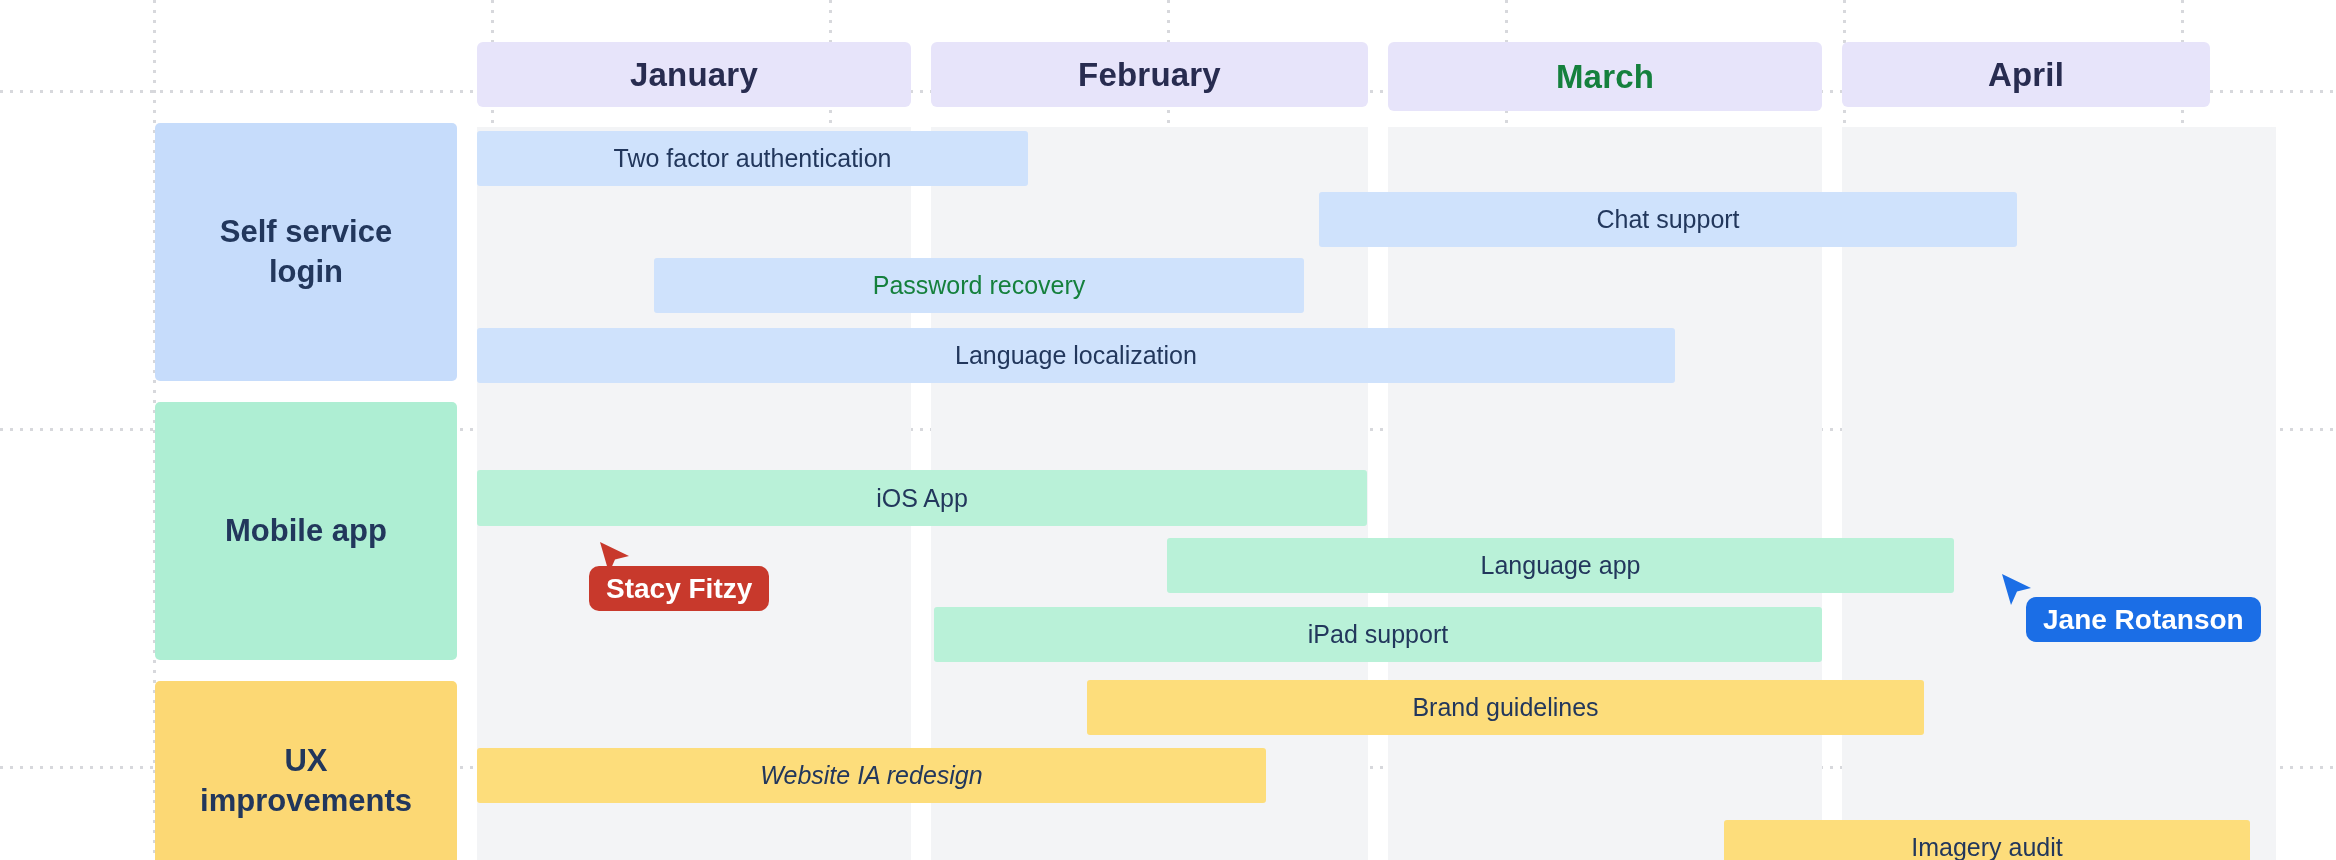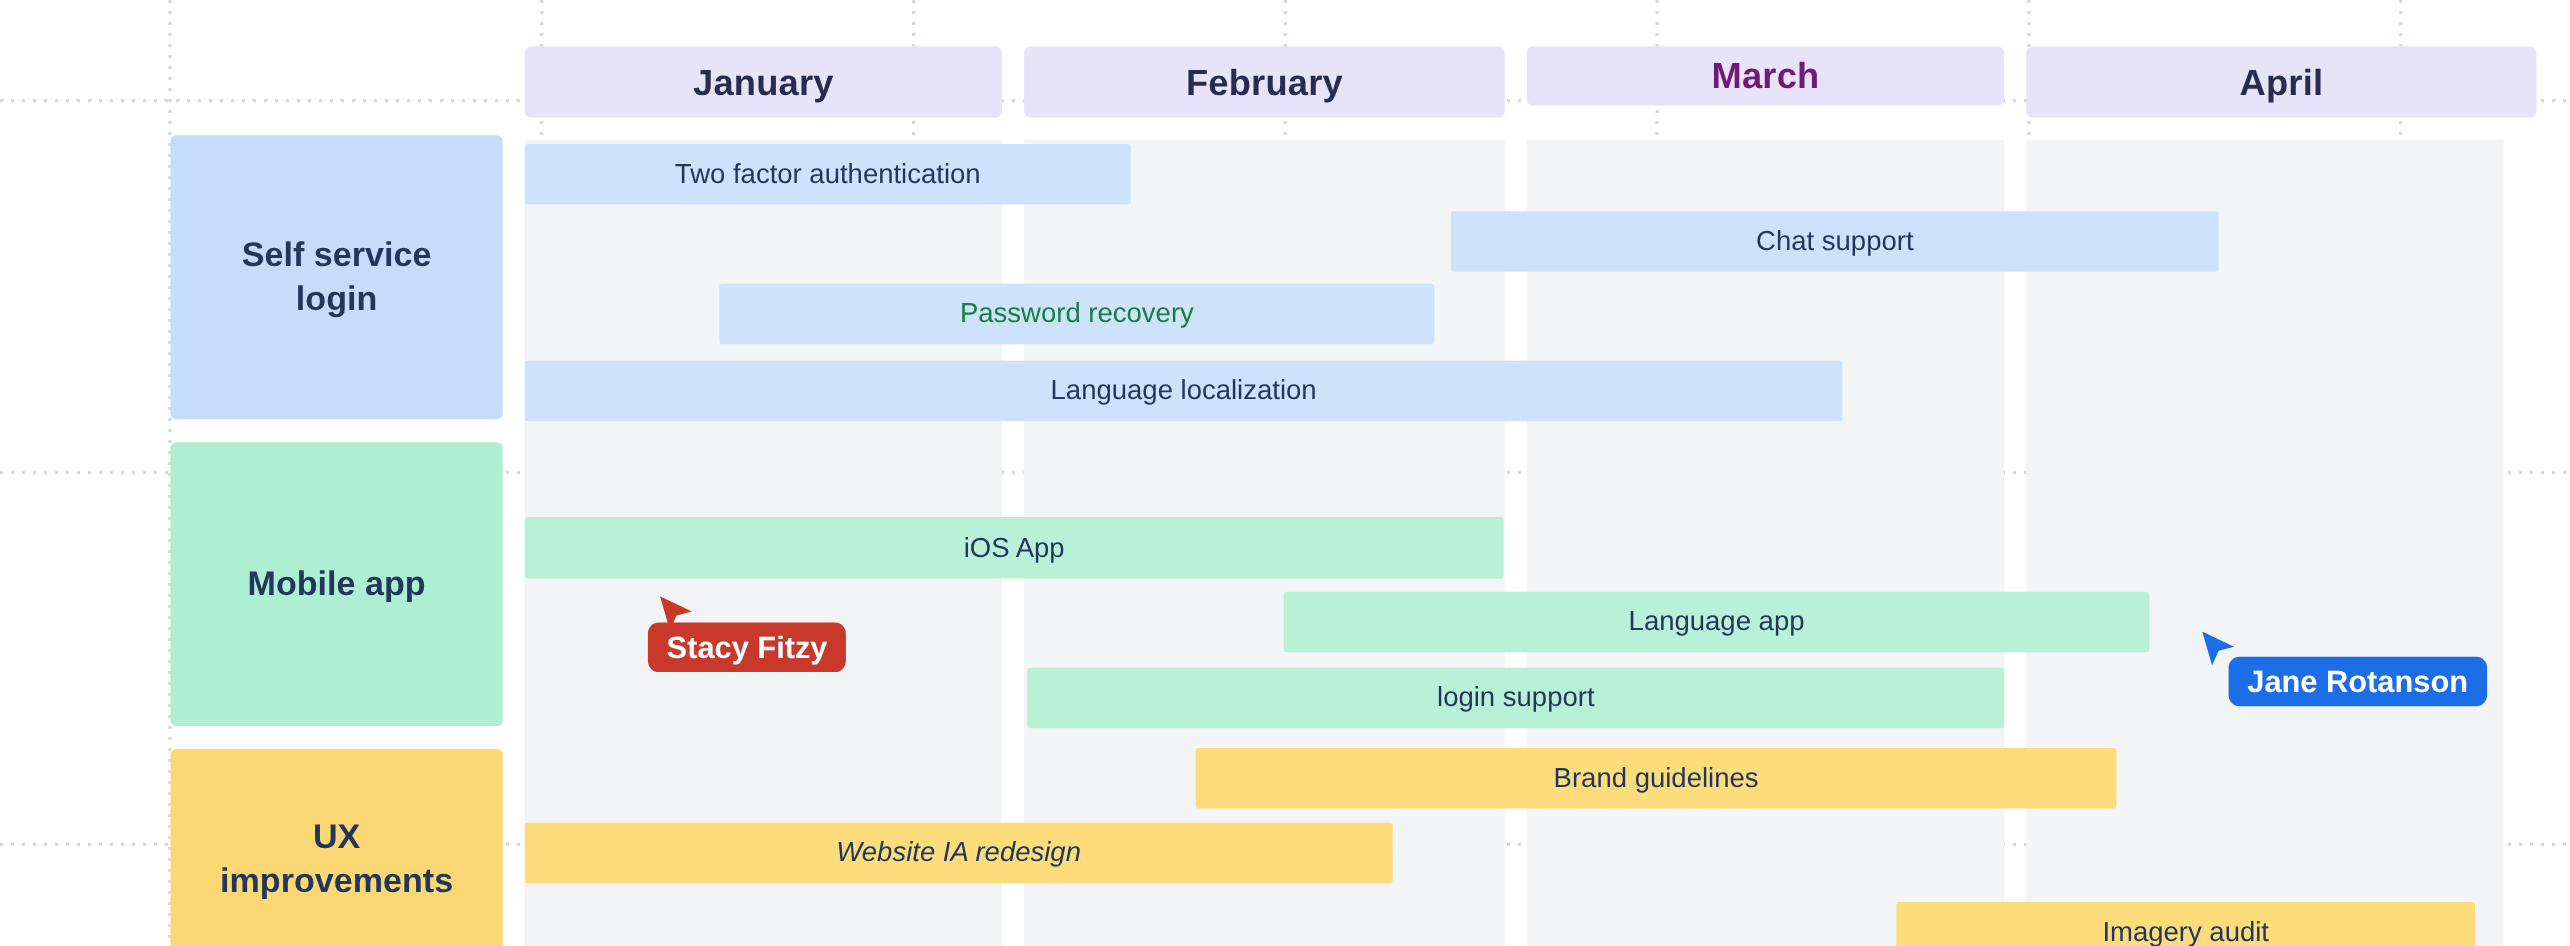--- a/index.html
+++ b/index.html
@@ -56,36 +56,36 @@
     </div>
   <div class="layer">
       <div class="band" style="left: 477px; width: 434px; top: 127px; height: 733px; background: rgb(243, 244, 246);"></div>
       <div class="band" style="left: 931px; width: 437px; top: 127px; height: 733px; background: rgb(243, 244, 246);"></div>
       <div class="band" style="left: 1388px; width: 434px; top: 127px; height: 733px; background: rgb(243, 244, 246);"></div>
       <div class="band" style="left: 1842px; width: 434px; top: 127px; height: 733px; background: rgb(243, 244, 246);"></div>
     </div>
   <div class="layer">
       <div class="month-header" style="left: 477px; width: 434px; top: 42px; height: 65px; background: rgb(231, 228, 250); color: rgb(40, 44, 80);">January</div>
       <div class="month-header" style="left: 931px; width: 437px; top: 42px; height: 65px; background: rgb(231, 228, 250); color: rgb(40, 44, 80);">February</div>
-      <div class="month-header" style="left: 1388px; width: 434px; top: 42px; height: 54px; background: rgb(231, 228, 250); color: #701a75;">March</div>
-      <div class="month-header" style="left: 1842px; width: 464px; top: 42px; height: 65px; background: rgb(231, 228, 250); color: rgb(40, 44, 80);">April</div>
+      <div class="month-header" style="left: 1388px; width: 434px; top: 42px; height: 69px; background: rgb(231, 228, 250); color: #15803d;">March</div>
+      <div class="month-header" style="left: 1842px; width: 368px; top: 42px; height: 65px; background: rgb(231, 228, 250); color: rgb(40, 44, 80);">April</div>
     </div>
   <div class="layer">
       <div class="group-label" style="left: 155px; width: 302px; top: 123px; height: 258px; background: rgb(198, 220, 251); color: rgb(34, 55, 92);">Self service login</div>
       <div class="group-label" style="left: 155px; width: 302px; top: 402px; height: 258px; background: rgb(174, 238, 211); color: rgb(34, 55, 92);">Mobile app</div>
       <div class="group-label" style="left: 155px; width: 302px; top: 681px; height: 258px; background: rgb(252, 216, 116); color: rgb(34, 55, 92); padding-bottom: 58px;">UX improvements</div>
     </div>
   <div class="layer">
       <div class="bar" style="left: 1319px; width: 698px; top: 192px; height: 55px; background: rgb(207, 226, 252); color: rgb(34, 55, 92);">Chat support</div>
       <div class="bar" style="left: 477px; width: 551px; top: 131px; height: 55px; background: rgb(207, 226, 252); color: rgb(34, 55, 92);">Two factor authentication</div>
       <div class="bar" style="left: 654px; width: 650px; top: 258px; height: 55px; background: rgb(207, 226, 252); color: #15803d;">Password recovery</div>
       <div class="bar" style="left: 477px; width: 1198px; top: 328px; height: 55px; background: rgb(207, 226, 252); color: rgb(34, 55, 92);">Language localization</div>
       <div class="bar" style="left: 477px; width: 890px; top: 470px; height: 56px; background: rgb(185, 241, 216); color: rgb(34, 55, 92);">iOS App</div>
       <div class="bar" style="left: 1167px; width: 787px; top: 538px; height: 55px; background: rgb(185, 241, 216); color: rgb(34, 55, 92);">Language app</div>
-      <div class="bar" style="left: 934px; width: 888px; top: 607px; height: 55px; background: rgb(185, 241, 216); color: rgb(34, 55, 92);">login support</div>
+      <div class="bar" style="left: 934px; width: 888px; top: 607px; height: 55px; background: rgb(185, 241, 216); color: rgb(34, 55, 92);">iPad support</div>
       <div class="bar" style="left: 1087px; width: 837px; top: 680px; height: 55px; background: rgb(253, 221, 123); color: rgb(34, 55, 92);">Brand guidelines</div>
       <div class="bar" style="left: 477px; width: 789px; top: 748px; height: 55px; background: rgb(253, 221, 123); color: rgb(34, 55, 92); font-style: italic;">Website IA redesign</div>
       <div class="bar" style="left: 1724px; width: 526px; top: 820px; height: 55px; background: rgb(253, 221, 123); color: rgb(34, 55, 92);">Imagery audit</div>
     </div>
   <div class="layer">
       <div class="cursor" style="left: 598px; top: 542px;">
         <svg width="34" height="34" viewBox="0 0 34 34">
           <polygon points="2,0 31,14 17,17.5 11,31" fill="#c8392c"></polygon>
         </svg>
       </div>

